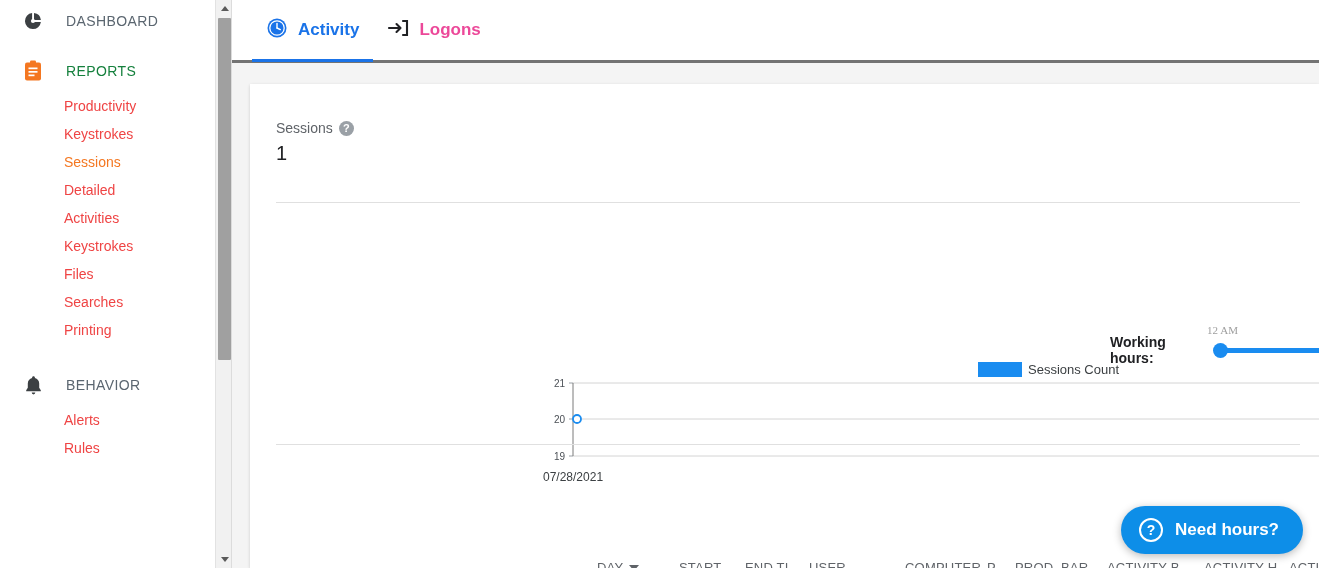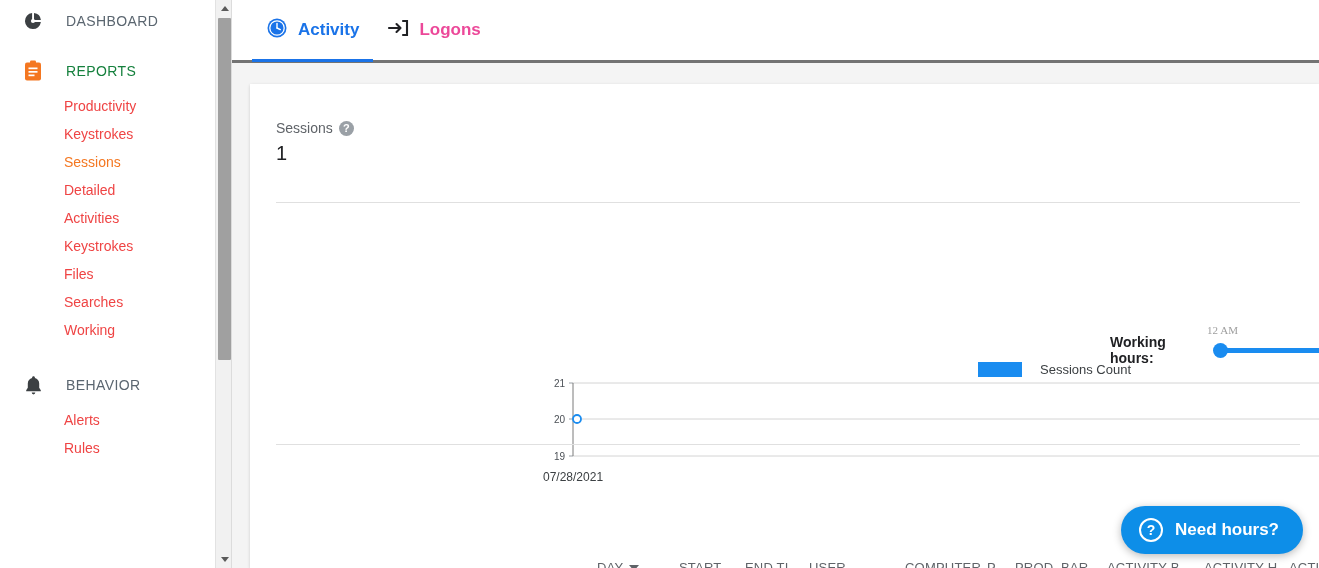--- a/index.html
+++ b/index.html
@@ -130,21 +130,21 @@
   .slider .knob.l { left: 0; }
   .slider .tickl {
     position: absolute; top: -18px; font-size: 11px; color: #9e9e9e;
     font-family: "Liberation Serif", serif;
   }
   .slider .tickl.l { left: -6px; }
 
   
   .legend {
     position: absolute; left: 728px; top: 278px;
-    display: flex; align-items: flex-start; gap: 18px;
+    display: flex; align-items: flex-start; gap: 6px;
   }
   .legend .swatch { width: 44px; height: 15px; background: #1a8cf0; }
   .legend .ltxt { font-size: 13px; color: #3c4043; }
 
   
   .chart { position: absolute; left: 293px; top: 294px; width: 1000px; height: 88px; }
   .chart svg { display: block; }
   .chart .ytick { font-size: 10px; fill: #4a4f55; font-family: "Liberation Sans", sans-serif; }
   .xdate {
     position: absolute; left: 293px; top: 386px;
@@ -226,21 +226,21 @@
     </div>
 
     <div class="nav-item">Productivity</div>
     <div class="nav-item">Keystrokes</div>
     <div class="nav-item sel">Sessions</div>
     <div class="nav-item">Detailed</div>
     <div class="nav-item">Activities</div>
     <div class="nav-item">Keystrokes</div>
     <div class="nav-item">Files</div>
     <div class="nav-item">Searches</div>
-    <div class="nav-item">Working</div>
+    <div class="nav-item">Printing</div>
 
     <div class="spacer-md"></div>
 
     <div class="nav-head">
       <span class="ico">
         <svg width="19" height="21" viewBox="0 0 19 21">
           <path d="M9.5 1.2c-.8 0-1.4.6-1.4 1.4v.5C5.6 3.7 3.8 5.9 3.8 8.6v4.2L2.2 15.2v1.1h14.6v-1.1l-1.6-2.4V8.6c0-2.7-1.8-4.9-4.3-5.5v-.5c0-.8-.6-1.4-1.4-1.4z" fill="#3c4043"></path>
           <path d="M7.7 17.6a1.8 1.8 0 0 0 3.6 0z" fill="#3c4043"></path>
         </svg>
       </span>

